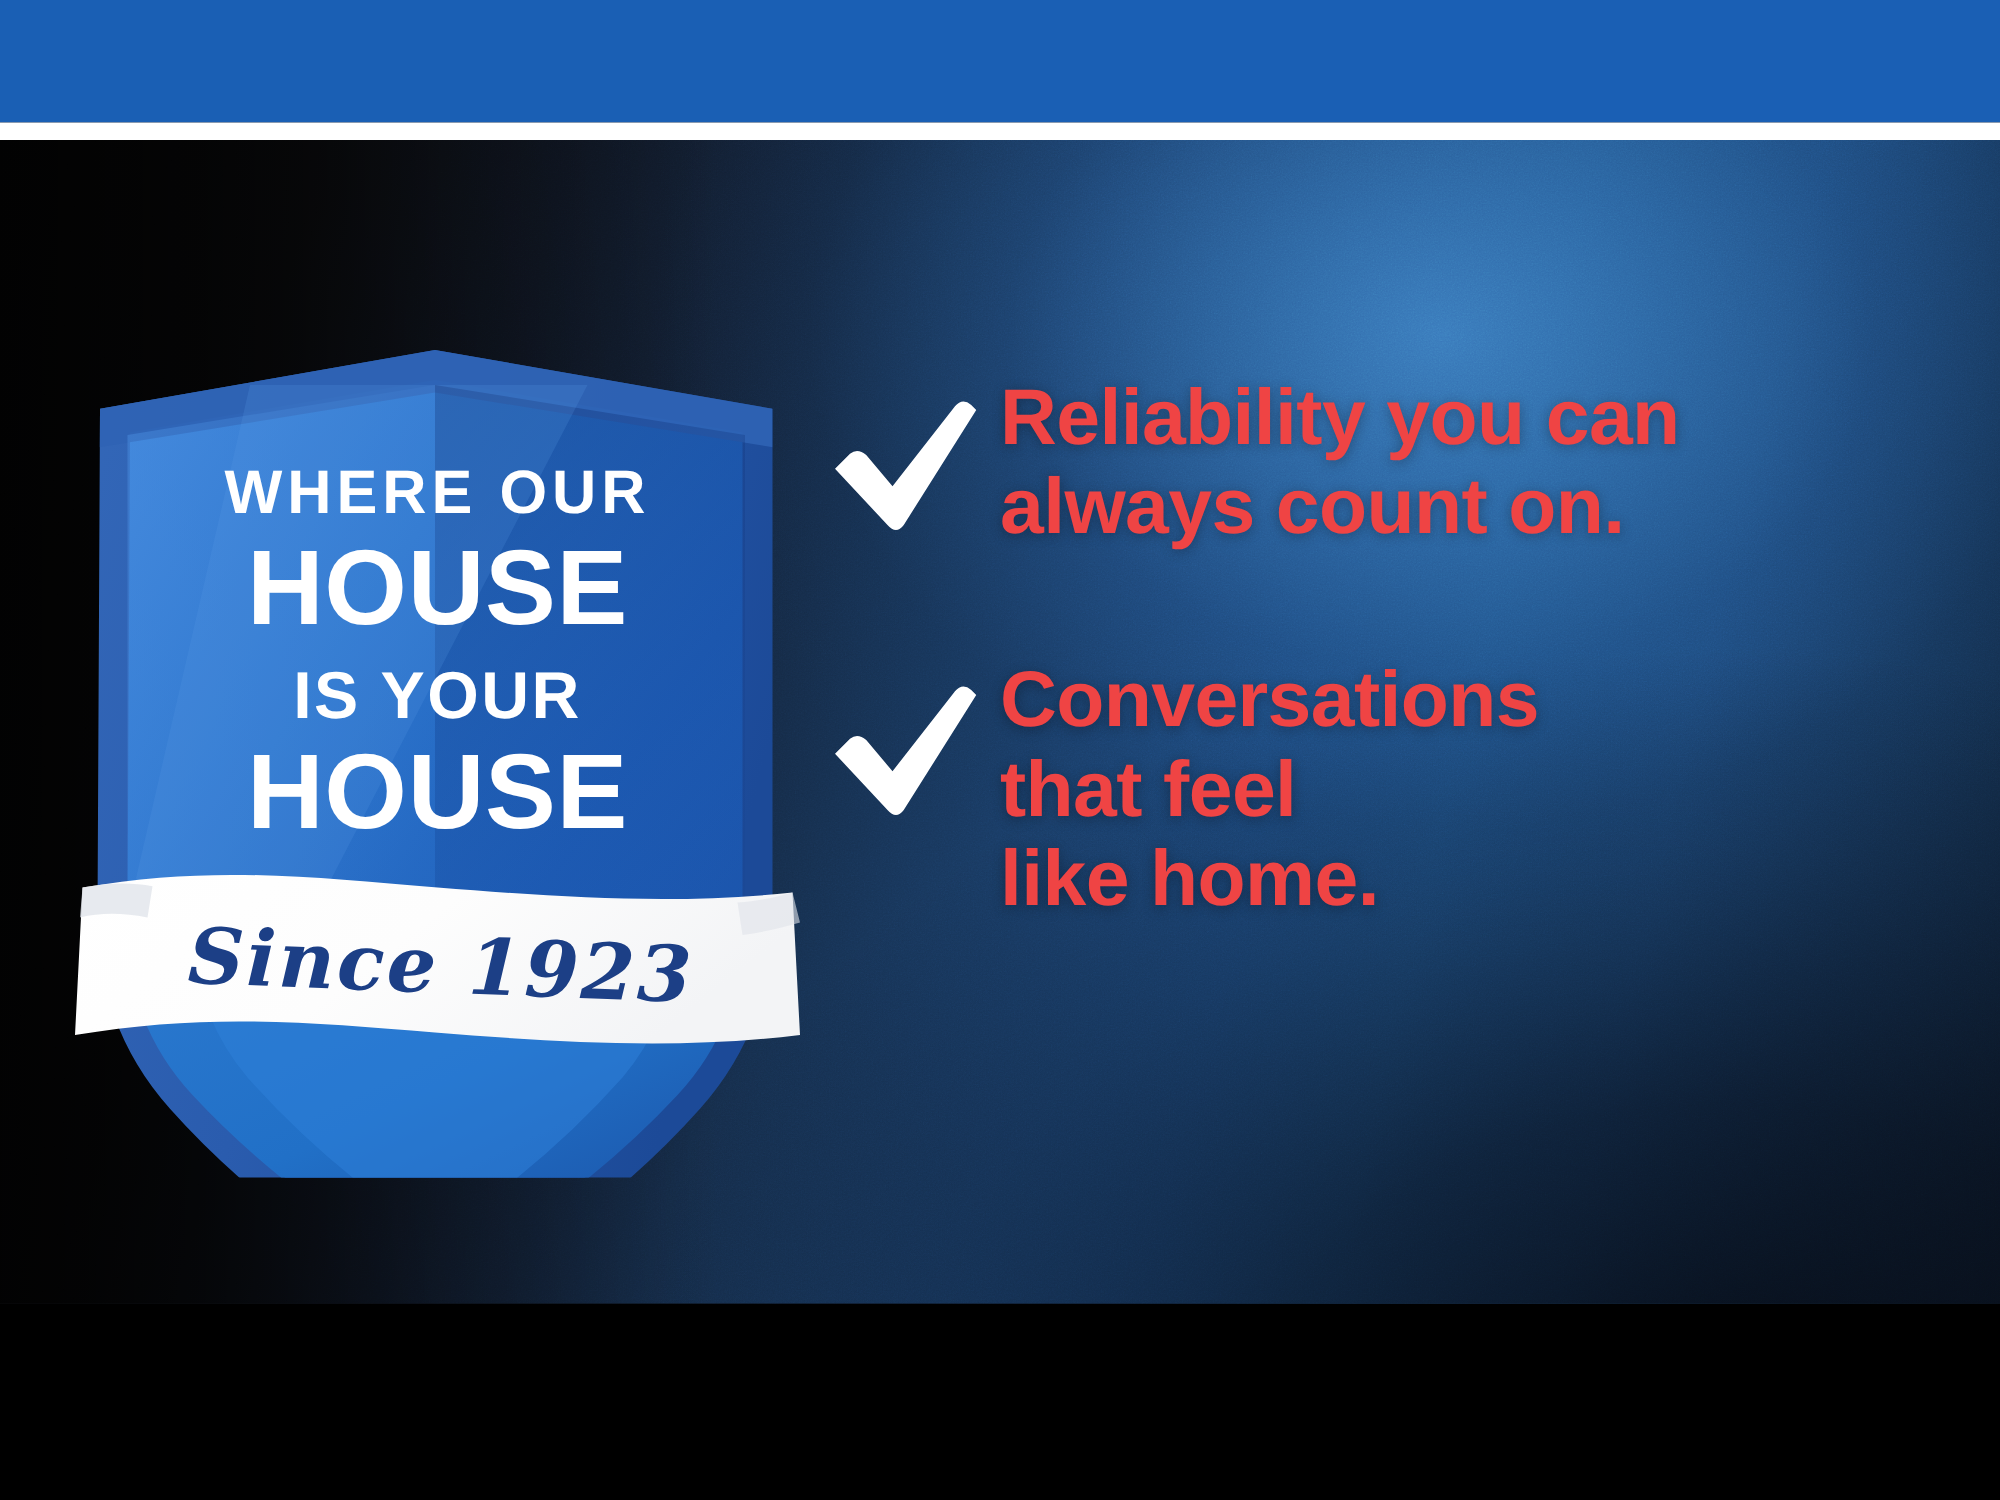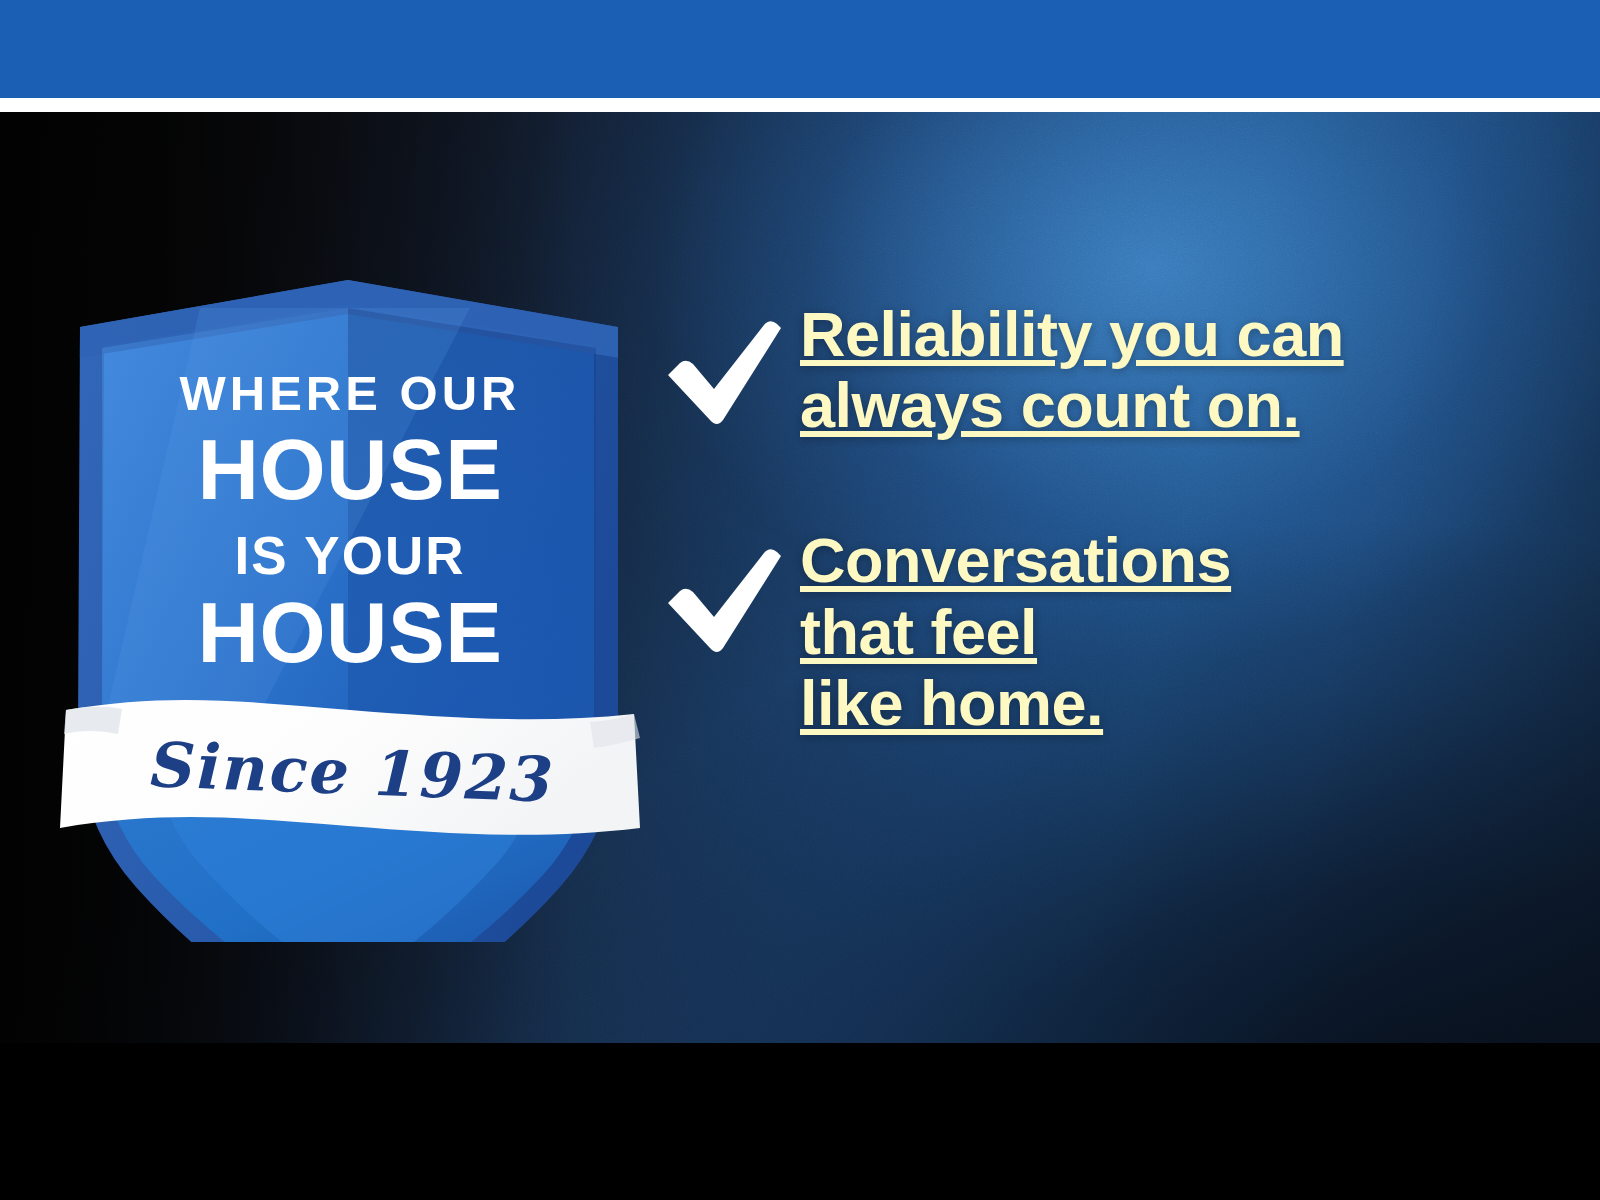--- a/index.html
+++ b/index.html
@@ -168,29 +168,28 @@
 
   .check-wrap {
     flex: 0 0 auto;
     width: 140px;
     padding-top: 22px;
   }
   .check-wrap svg { display: block; width: 124px; height: 108px; }
 
   .benefit-text {
     flex: 1 1 auto;
-    color: #fef9c3;
+    color: #ef4444;
     font-family: "Liberation Sans", sans-serif;
     font-weight: 700;
     font-size: 63px;
     line-height: 1.13;
     letter-spacing: -0.5px;
     white-space: pre-line;
     text-shadow: 0 2px 10px rgba(0,0,0,0.30);
-    text-decoration: underline;
   }
   .benefit-1 .benefit-text { padding-top: 2px; }
   .benefit-2 .benefit-text { padding-top: 0; }
   .benefit-3 .benefit-text { padding-top: 0; }
 </style>
 </head>
 <body>
 
 <div id="poster">
 

